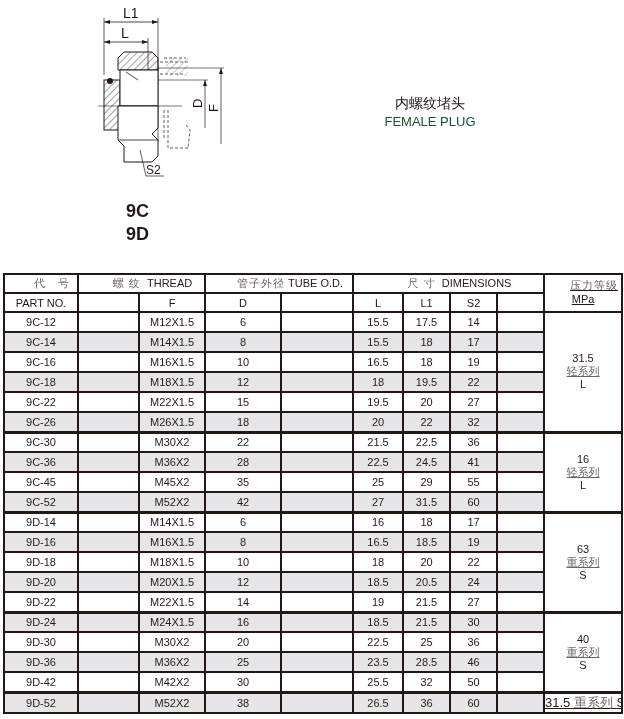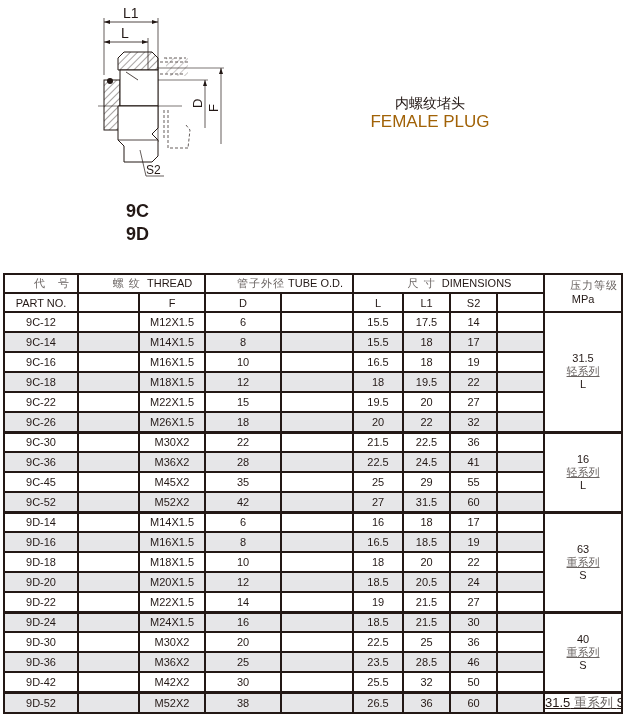--- a/index.html
+++ b/index.html
@@ -4,21 +4,21 @@
 <style>
   * { box-sizing: border-box; margin: 0; padding: 0; }
   html, body { width: 624px; height: 719px; background: #ffffff; overflow: hidden; }
   body { font-family: "Liberation Sans", "DejaVu Sans", sans-serif; color: #231815; position: relative; }
 
   .drawing { position: absolute; left: 90px; top: 0; width: 150px; height: 190px; }
   .model-codes { position: absolute; left: 126px; top: 200px; width: 48px; text-align: left;
     font-weight: bold; font-size: 18px; line-height: 23px; color: #231815; }
   .title-block { position: absolute; left: 360px; top: 94px; width: 140px; text-align: center; }
   .title-cn { font-size: 14px; line-height: 18px; color: #231815; }
-  .title-en { font-size: 17px; line-height: 20px; color: #a16207; }
+  .title-en { font-size: 13px; line-height: 20px; color: #14532d; }
 
   table.spec { position: absolute; left: 3px; top: 273px; width: 618px; border-collapse: collapse;
     table-layout: fixed; font-size: 11px; }
   table.spec td, table.spec th { border: 2px solid #231815; text-align: center; height: 20px;
     font-weight: normal; padding: 0; color: #231815; white-space: nowrap; overflow: hidden; }
   table.spec th { height: 19px; }
   .hdr-cn { color: #6a6462; letter-spacing: 1px; margin-left: 22px; }
   tr.alt td.d { background: #e6e6e8; }
   tr.grp-start td { border-top-width: 3px; margin-top: 48px; }
   td.press { background: #ffffff; font-size: 11px; line-height: 13px; }
@@ -104,21 +104,21 @@
       <col style="width:47px">
     <col style="width:47px">
       <col style="width:78px">
   </colgroup>
   <thead>
     <tr>
       <th><span class="hdr-cn">代　号</span></th>
       <th colspan="2"><span class="hdr-cn">螺 纹</span>&nbsp; <span>THREAD</span></th>
       <th colspan="2"><span class="hdr-cn">管子外径</span> <span>TUBE O.D.</span></th>
       <th colspan="4"><span class="hdr-cn">尺 寸</span>&nbsp; <span>DIMENSIONS</span></th>
-      <th rowspan="2" style="vertical-align:top; line-height:14px; padding-top:3px;">
+      <th rowspan="2" style="vertical-align:top; line-height:14px; padding-top:3px;text-decoration:underline;">
         <div class="hdr-cn">压力等级</div>
         <div>MPa</div>
       </th>
     </tr>
     <tr>
       <th>PART NO.</th>
       <th></th>
       <th>F</th>
       <th>D</th>
       <th></th>

